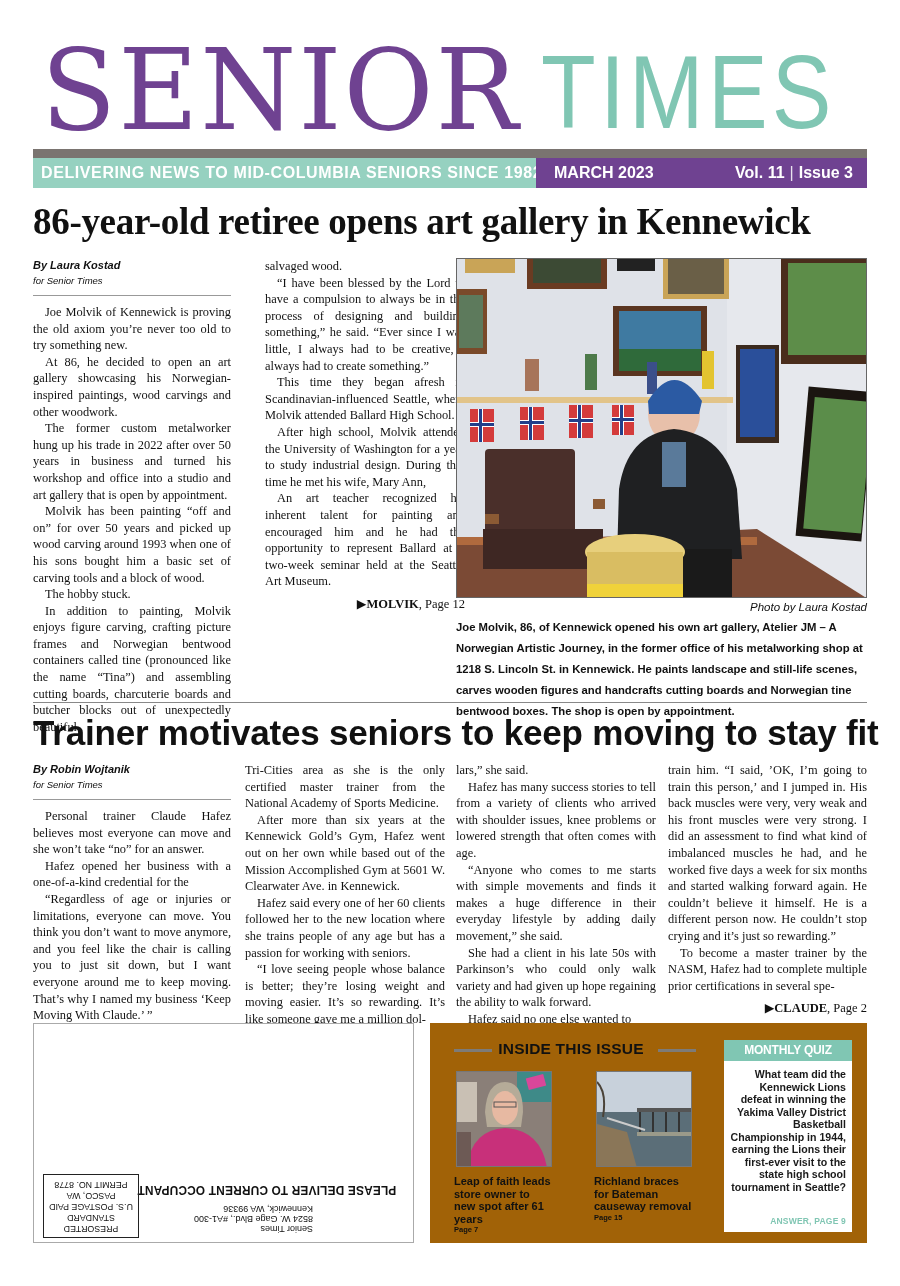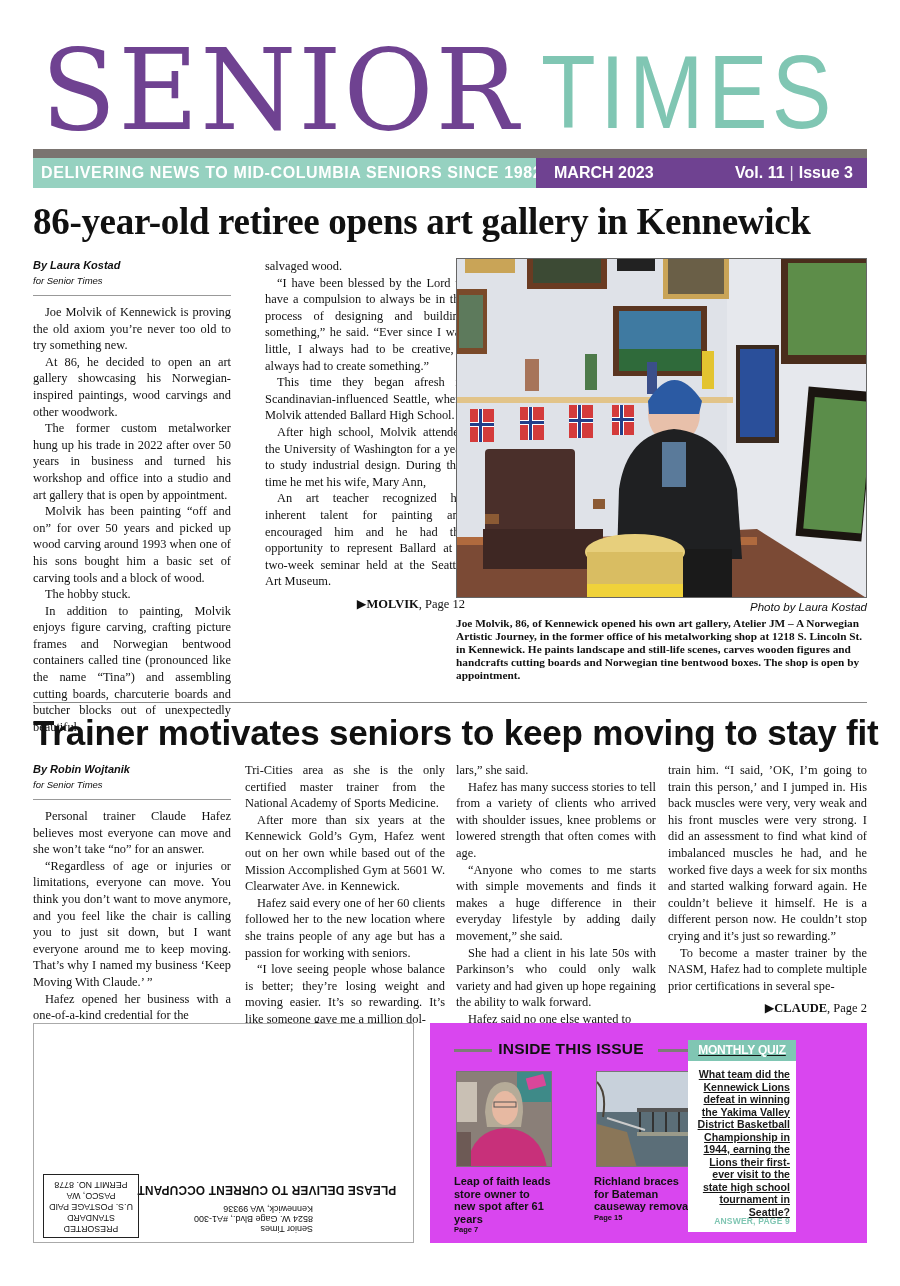--- a/index.html
+++ b/index.html
@@ -36,54 +36,54 @@
   .col { position: absolute; font-size: 12.4px; line-height: 16.6px; text-align: justify; hyphens: none; }
   .col p { text-indent: 12px; }
   .col p.noindent { text-indent: 0; }
   .a1c1 { left: 33px; top: 258px; width: 198px; }
   .a1c2 { left: 245px; top: 258px; width: 200px; margin-left: 20px; }
   .jump { text-align: right; font-size: 12.5px; margin-top: 6px; text-indent: 0 !important; }
   .jump b { font-weight: bold; }
 
   .photo-main { position: absolute; left: 456px; top: 258px; width: 411px; height: 340px; border: 1px solid #666; overflow: hidden; background: #d8dbe2; }
   .photo-credit { position: absolute; left: 456px; top: 600px; width: 411px; text-align: right; font-family: "Liberation Sans", sans-serif; font-style: italic; font-size: 11.5px; line-height: 15px; }
-  .caption { position: absolute; left: 456px; top: 617px; width: 415px; font-family: Liberation Serif, serif; font-weight: bold; font-size: 11.3px; line-height: 13px; color: #111; }
+  .caption { position: absolute; left: 456px; top: 617px; width: 415px; font-family: Liberation Sans, sans-serif; font-weight: bold; font-size: 11.3px; line-height: 21px; color: #111; }
 
   .section-rule { position: absolute; left: 33px; top: 702px; width: 834px; height: 1px; background: #888; }
 
   
   .headline2 { position: absolute; left: 33px; top: 712px; width: 834px; font-family: "Liberation Sans", sans-serif; font-size: 35px; line-height: 42px; letter-spacing: -0.2px; white-space: nowrap; text-align: right; }
   .a2c1 { left: 33px; top: 762px; width: 198px; }
   .a2c2 { left: 245px; top: 762px; width: 200px; }
   .a2c3 { left: 456px; top: 762px; width: 200px; }
   .a2c4 { left: 668px; top: 762px; width: 199px; }
 
   
   .mail-panel { position: absolute; left: 33px; top: 1023px; width: 381px; height: 220px; border: 1px solid #aaa; background: #fff; }
   .mail-inner { position: absolute; left: 0; top: 0; width: 100%; height: 100%; transform: rotate(180deg); font-family: "Liberation Sans", sans-serif; }
   .mail-return { position: absolute; left: 100px; top: 8px; font-size: 9px; line-height: 10px; }
   .mail-return span { display: block; }
   .mail-deliver { position: absolute; left: 0; top: 44px; font-weight: bold; font-size: 13.5px; letter-spacing: 0.2px; white-space: nowrap; transform: scaleX(0.88); transform-origin: left top; padding-left: 19px; }
   .mail-permit { position: absolute; right: 9px; top: 4px; width: 96px; height: 64px; border: 1.3px solid #222; text-align: center; font-size: 8.8px; line-height: 11px; padding-top: 3px; }
   .mail-permit span { display: block; }
 
   
-  .inside-panel { position: absolute; left: 430px; top: 1023px; width: 437px; height: 220px; background: #d946ef; }
+  .inside-panel { position: absolute; left: 430px; top: 1023px; width: 437px; height: 220px; background: #a16207; }
   .inside-title { position: absolute; left: 0; top: 16px; width: 282px; text-align: center; font-family: "Liberation Sans", sans-serif; font-weight: bold; font-size: 15.5px; line-height: 20px; letter-spacing: 0.2px; }
   .inside-line { position: absolute; top: 26px; height: 2.5px; background: #7d7b78; }
   .inside-line.l { left: 24px; width: 38px; }
   .inside-line.r { left: 228px; width: 38px; }
   .teaser { position: absolute; top: 48px; width: 100px; font-family: "Liberation Sans", sans-serif; }
   .teaser .thumb { width: 96px; height: 96px; border: 1px solid #777; overflow: hidden; margin: 0 auto; }
   .teaser .t-title { margin-top: 8px; text-align: left; font-size: 11px; line-height: 12.5px; font-weight: bold; color: #111; }
   .teaser .t-page { font-size: 7.5px; font-weight: bold; line-height: 9px; padding-right: 0; }
   .teaser1 { left: 24px; }
   .teaser2 { left: 164px; }
 
-  .quiz-panel { position: absolute; left: 688px; top: 1040px; width: 108px; height: 192px; background: #fff; text-decoration: underline; }
+  .quiz-panel { position: absolute; left: 724px; top: 1040px; width: 128px; height: 192px; background: #fff; }
   .quiz-head { height: 21px; background: #80c6b3; color: #fff; text-align: center; font-family: "Liberation Sans", sans-serif; font-weight: bold; font-size: 12px; line-height: 21px; letter-spacing: -0.2px; }
   .quiz-q { padding: 7px 6px 0 6px; text-align: right; font-family: "Liberation Sans", sans-serif; font-weight: bold; font-size: 10.6px; line-height: 12.5px; color: #1a1a1a; }
   .quiz-ans { position: absolute; right: 6px; bottom: 6px; font-family: "Liberation Sans", sans-serif; font-weight: bold; font-size: 8.5px; color: #80c6b3; letter-spacing: 0.2px; }
 
   svg { display: block; }
 </style>
 </head>
 <body>
 
 <div class="masthead">
@@ -203,22 +203,22 @@
 
 <h1 class="headline2">Trainer motivates seniors to keep moving to stay fit</h1>
 
 <div class="col a2c1">
   <div class="byline">
     <span class="name">By Robin Wojtanik</span>
     <span class="for">for Senior Times</span>
   </div>
   <div class="byline-rule"></div>
   <p>Personal trainer Claude Hafez believes most everyone can move and she won’t take “no” for an answer.</p>
+  <p>Hafez opened her business with a one-of-a-kind credential for the</p>
   <p>“Regardless of age or injuries or limitations, everyone can move. You think you don’t want to move anymore, and you feel like the chair is calling you to just sit down, but I want everyone around me to keep moving. That’s why I named my business ‘Keep Moving With Claude.’ ”</p>
-  <p>Hafez opened her business with a one-of-a-kind credential for the</p>
 </div>
 
 <div class="col a2c2">
   <p class="noindent">Tri-Cities area as she is the only certified master trainer from the National Academy of Sports Medicine.</p>
   <p>After more than six years at the Kennewick Gold’s Gym, Hafez went out on her own while based out of the Mission Accomplished Gym at 5601 W. Clearwater Ave. in Kennewick.</p>
   <p>Hafez said every one of her 60 clients followed her to the new location where she trains people of any age but has a passion for working with seniors.</p>
   <p>“I love seeing people whose balance is better; they’re losing weight and moving easier. It’s so rewarding. It’s like someone gave me a million dol-</p>
 </div>
 
 <div class="col a2c3">

